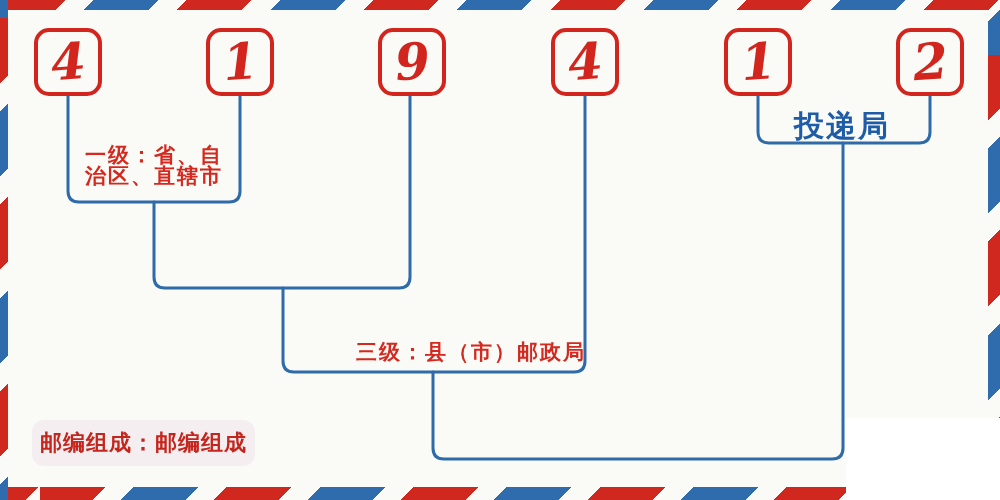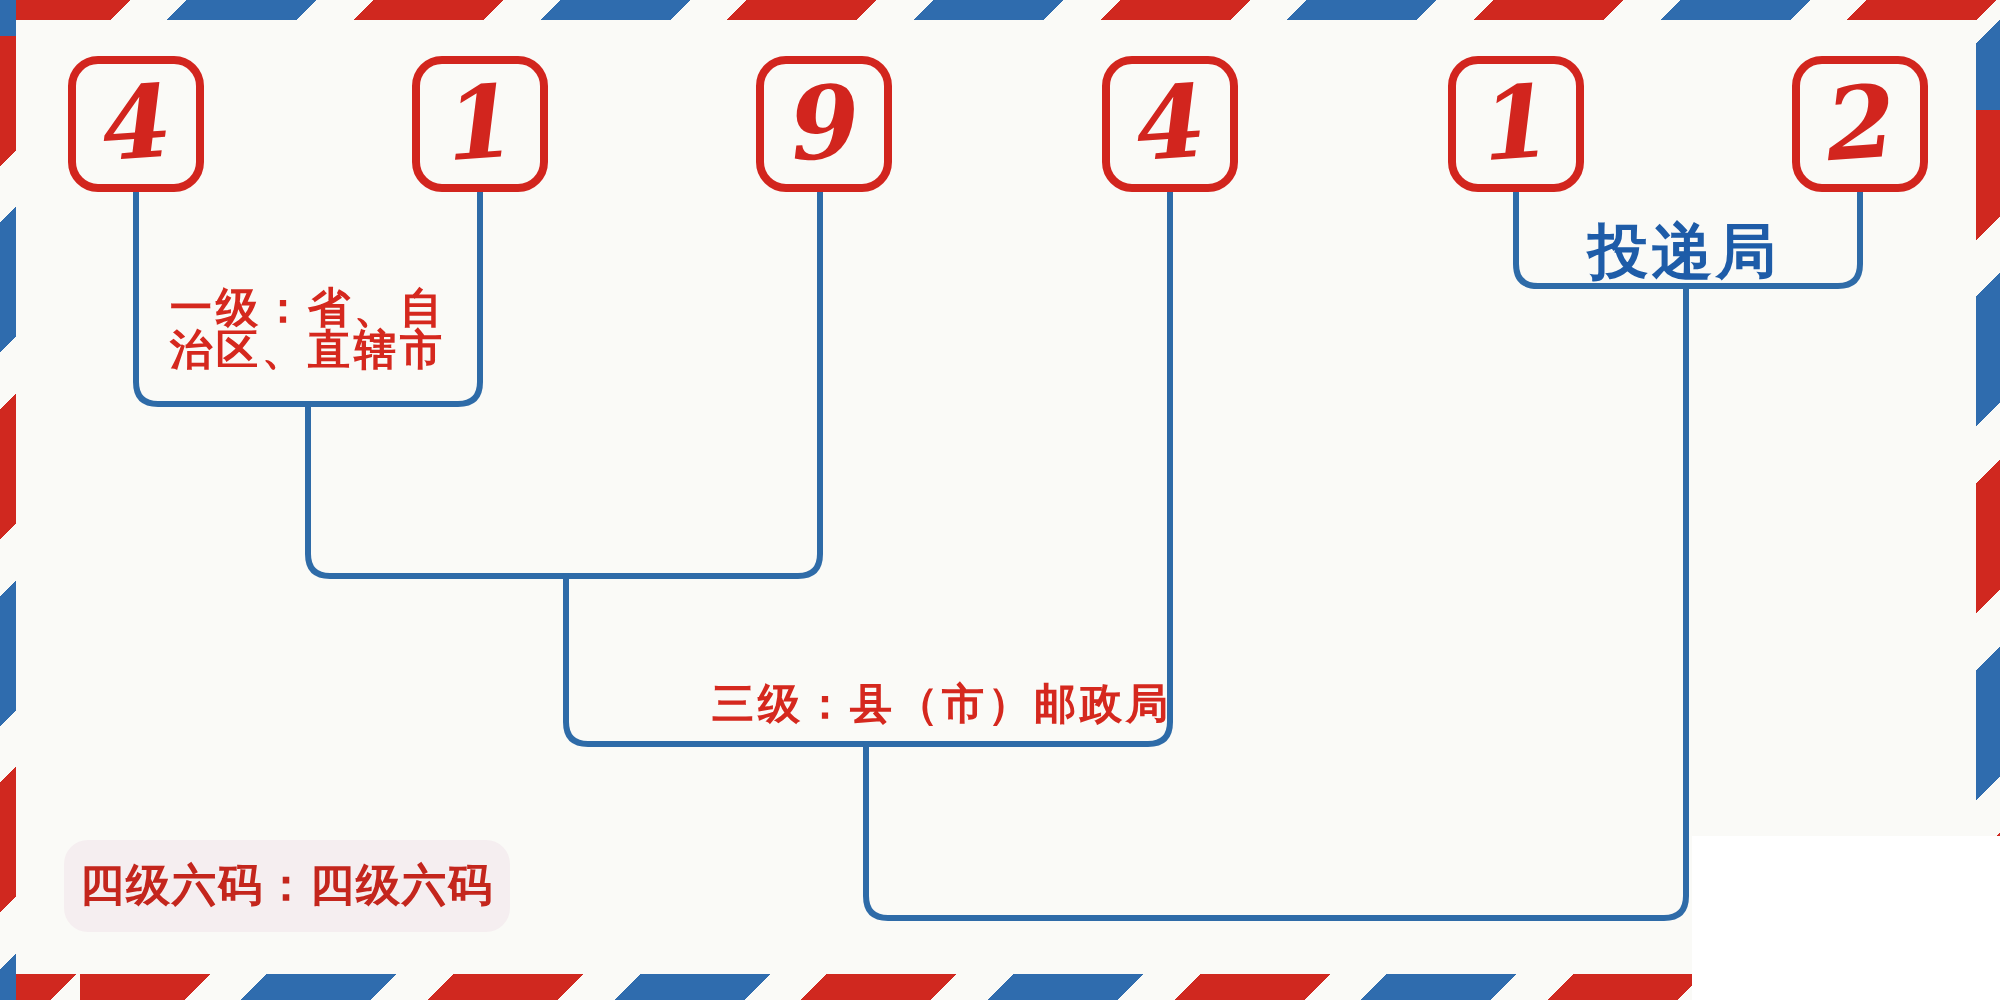--- a/index.html
+++ b/index.html
@@ -131,18 +131,18 @@
     <div>治区、直辖市</div>
   </div>
 
 
   <div class="lbl lbl-red t-l3">三级：县（市）邮政局</div>
 
 
   <div class="lbl lbl-blue t-delivery">投递局</div>
 
   <div class="badge">
-    <span class="badge-text">四级六码：四级六码</span>
+    <span class="badge-text">邮编组成：邮编组成</span>
   </div>
 
   <div class="corner-mask"></div>
 
 </div>
 
 </body></html>

